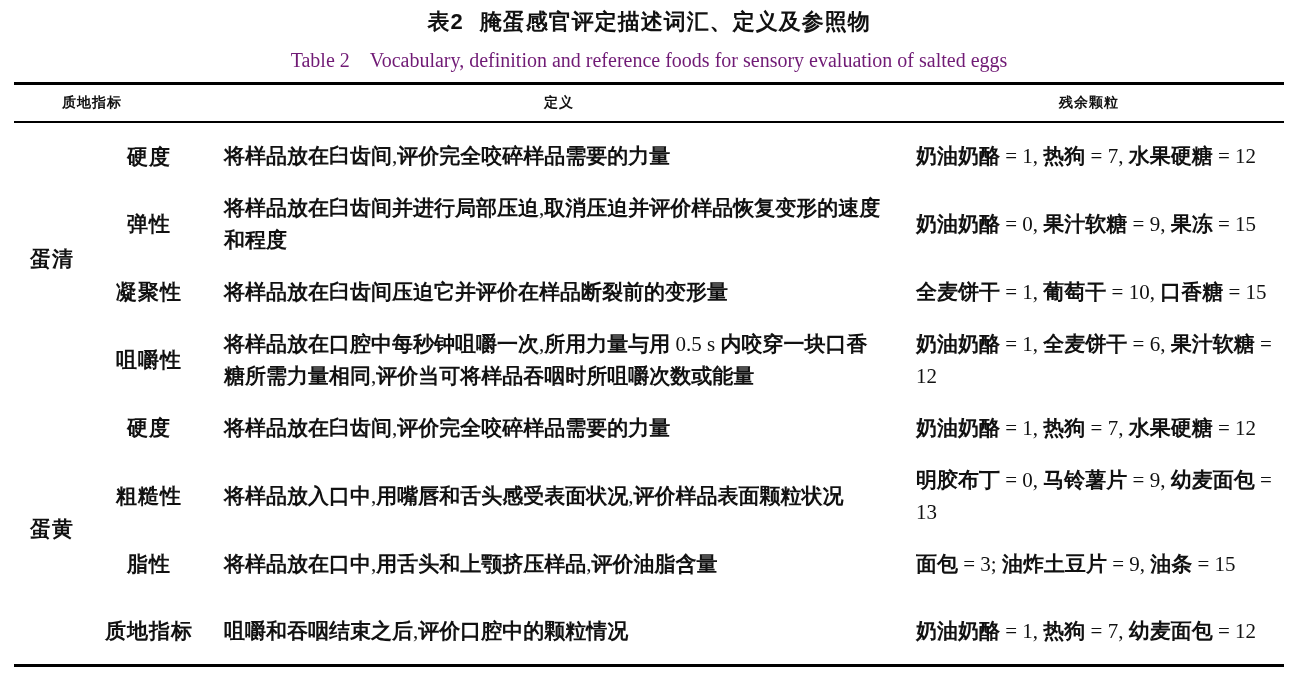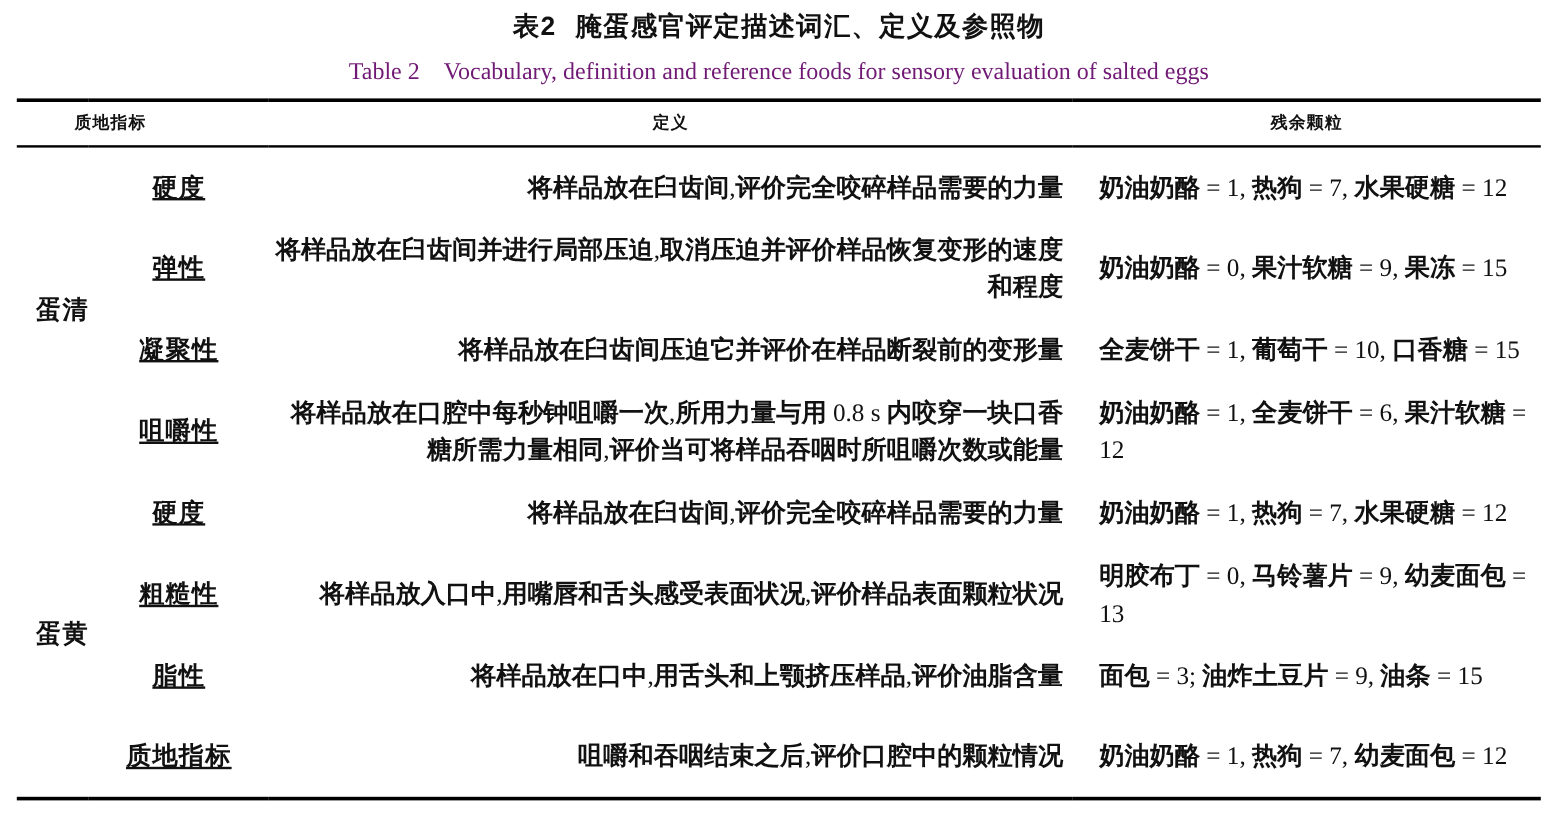--- a/index.html
+++ b/index.html
@@ -59,22 +59,22 @@
 
   tbody tr { height: 68px; }
   td {
     font-size: 21px;
     vertical-align: middle;
     padding: 0;
     font-weight: bold;
     line-height: 31px;
   }
   td.group { text-align: right; padding-left: 14px; letter-spacing: 1px; }
-  td.attr  { text-align: center; letter-spacing: 1px; text-decoration: underline; }
-  td.def   { padding-right: 8px; text-align: right; }
+  td.attr  { text-align: center; letter-spacing: 1px; }
+  td.def   { padding-right: 8px; }
   td.ref   { padding-left: 22px; padding-right: 6px; }
 
   .latin {
     font-family: "Liberation Serif", serif;
     font-weight: normal;
   }
 </style>
 </head>
 <body>
 
@@ -114,21 +114,21 @@
         <td class="def">将样品放在臼齿间并进行局部压迫<span class="latin">,</span>取消压迫并评价样品恢复变形的速度和程度</td>
         <td class="ref">奶油奶酪<span class="latin"> = 0, </span>果汁软糖<span class="latin"> = 9, </span>果冻<span class="latin"> = 15</span></td>
       </tr>
       <tr>
         <td class="attr">凝聚性</td>
         <td class="def">将样品放在臼齿间压迫它并评价在样品断裂前的变形量</td>
         <td class="ref">全麦饼干<span class="latin"> = 1, </span>葡萄干<span class="latin"> = 10, </span>口香糖<span class="latin"> = 15</span></td>
       </tr>
       <tr>
         <td class="attr">咀嚼性</td>
-        <td class="def">将样品放在口腔中每秒钟咀嚼一次<span class="latin">,</span>所用力量与用<span class="latin"> 0.8 s </span>内咬穿一块口香糖所需力量相同<span class="latin">,</span>评价当可将样品吞咽时所咀嚼次数或能量</td>
+        <td class="def">将样品放在口腔中每秒钟咀嚼一次<span class="latin">,</span>所用力量与用<span class="latin"> 0.5 s </span>内咬穿一块口香糖所需力量相同<span class="latin">,</span>评价当可将样品吞咽时所咀嚼次数或能量</td>
         <td class="ref">奶油奶酪<span class="latin"> = 1, </span>全麦饼干<span class="latin"> = 6, </span>果汁软糖<span class="latin"> = 12</span></td>
       </tr>
       <tr>
         <td class="group" rowspan="4">蛋黄</td>
         <td class="attr">硬度</td>
         <td class="def">将样品放在臼齿间<span class="latin">,</span>评价完全咬碎样品需要的力量</td>
         <td class="ref">奶油奶酪<span class="latin"> = 1, </span>热狗<span class="latin"> = 7, </span>水果硬糖<span class="latin"> = 12</span></td>
       </tr>
       <tr>
         <td class="attr">粗糙性</td>

